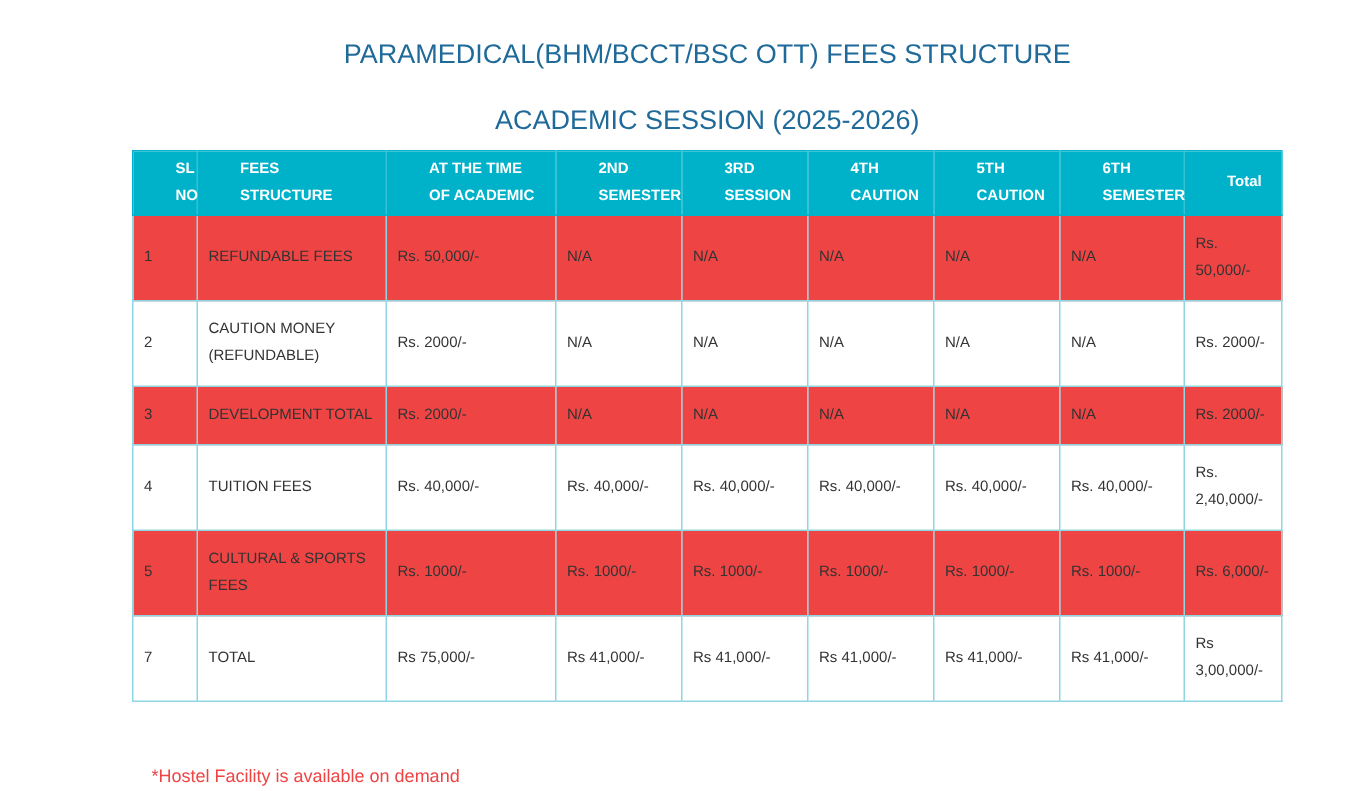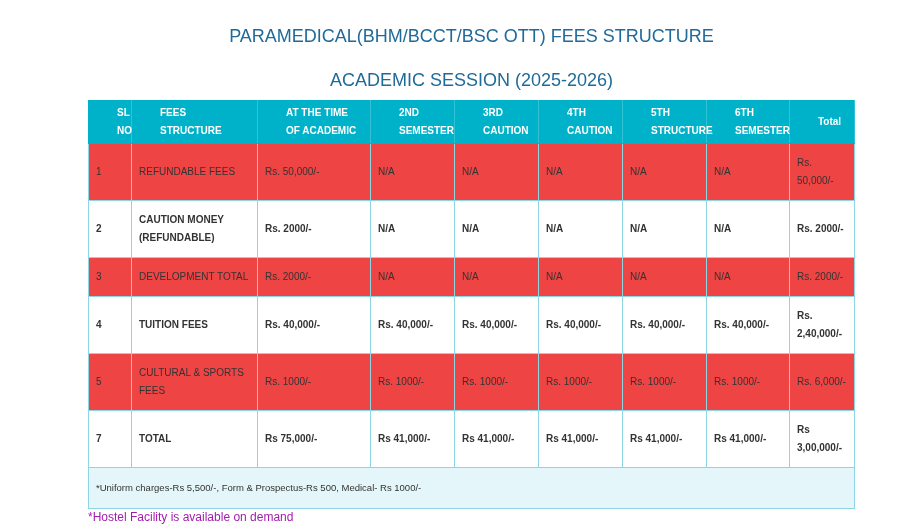--- a/index.html
+++ b/index.html
@@ -19,27 +19,27 @@
   table.fees th, table.fees td {
     border:1px solid #8fd6e4;
     padding:0 7px; vertical-align:middle; text-align:left;
     line-height:18px;
   }
   table.fees thead th {
     background:#00b2c9; color:#ffffff; font-weight:bold; height:42px;
     border-color:#00b2c9; border-right-color:#33c2d4;padding-left:28px;
   }
   table.fees tbody tr.odd td { background:#ef4444; }
-  table.fees tbody tr.even td { background:#ffffff;font-weight:bold; }
+  table.fees tbody tr.even td { background:#ffffff; }
   tr.r56 td { height:56px; }
   tr.r40 td { height:38px; }
   tr.note td { height:40px; background:#e4f6f9 !important; font-size:9.5px; }
   .justify { text-align:justify; text-align-last:left; }
   .hostel {
-    position:absolute; left:88px; top:510px; font-size:12px; color:#a21caf;
+    position:absolute; left:101px; top:510px; font-size:12px; color:#ef4444;
   }
 </style>
 </head>
 <body>
 
 <div id="t1" class="title">PARAMEDICAL(BHM/BCCT/BSC OTT) FEES STRUCTURE</div>
 <div id="t2" class="title">ACADEMIC SESSION (2025-2026)</div>
 
 <table class="fees">
   <colgroup>
@@ -52,23 +52,23 @@
     <col style="width:84px">
     <col style="width:83px">
     <col style="width:65px">
   </colgroup>
   <thead>
     <tr>
       <th>SL NO</th>
       <th>FEES STRUCTURE</th>
       <th>AT THE TIME OF ACADEMIC</th>
       <th>2ND SEMESTER</th>
-      <th>3RD CAUTION</th>
+      <th>3RD SESSION</th>
       <th>4TH CAUTION</th>
-      <th>5TH STRUCTURE</th>
+      <th>5TH CAUTION</th>
       <th>6TH SEMESTER</th>
       <th>Total</th>
     </tr>
   </thead>
   <tbody>
     <tr class="odd r56">
       <td>1</td>
       <td>REFUNDABLE FEES</td>
       <td>Rs. 50,000/-</td>
       <td>N/A</td>
@@ -126,19 +126,16 @@
       <td>7</td>
       <td>TOTAL</td>
       <td>Rs 75,000/-</td>
       <td>Rs 41,000/-</td>
       <td>Rs 41,000/-</td>
       <td>Rs 41,000/-</td>
       <td>Rs 41,000/-</td>
       <td>Rs 41,000/-</td>
       <td>Rs 3,00,000/-</td>
     </tr>
-    <tr class="note">
-      <td colspan="9">*Uniform charges-Rs 5,500/-, Form &amp; Prospectus-Rs 500, Medical- Rs 1000/-</td>
-    </tr>
   </tbody>
 </table>
 
 <div class="hostel">*Hostel Facility is available on demand</div>
 
 </body></html>

